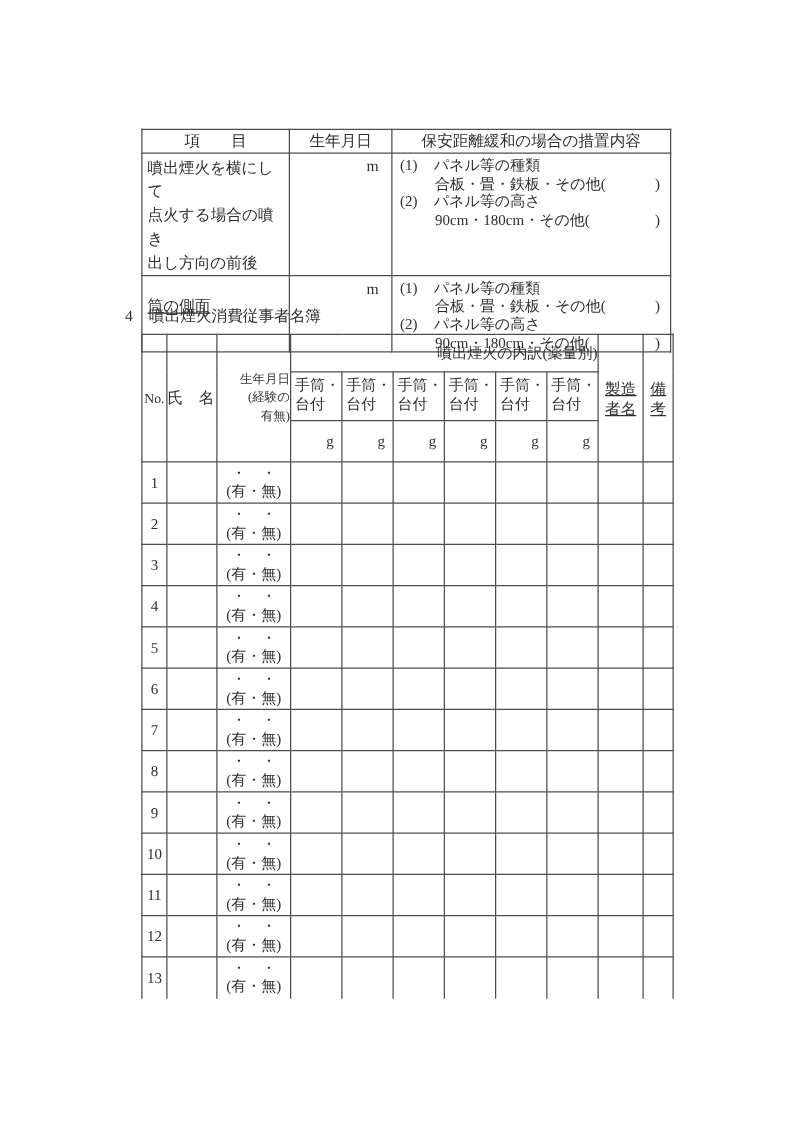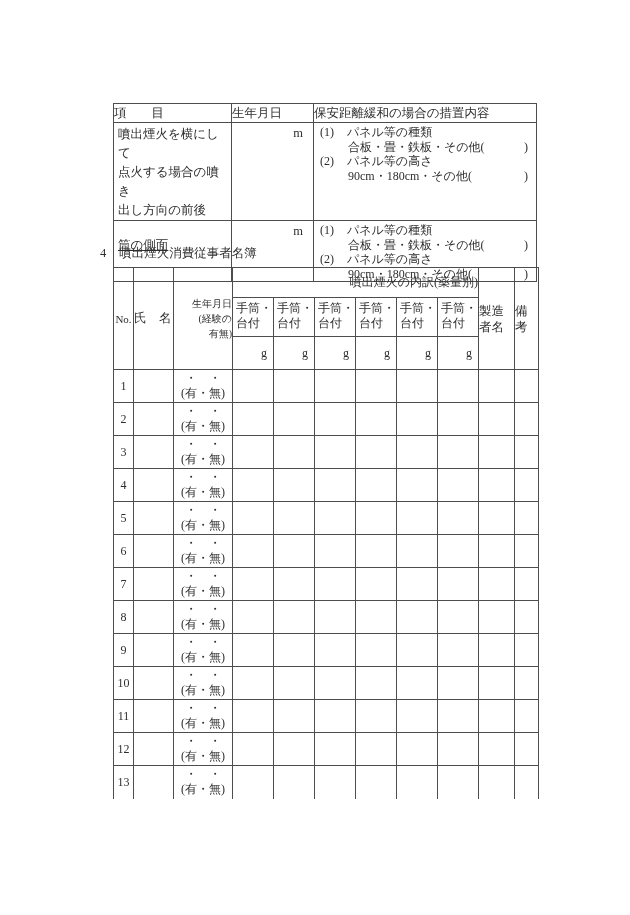--- a/index.html
+++ b/index.html
@@ -7,21 +7,21 @@
     position:relative; width:630px; height:915px; background:#ffffff;
     font-family:"Liberation Serif","DejaVu Serif",serif;
     color:#2e2e2e; overflow:hidden;
   }
   table { border-collapse:collapse; table-layout:fixed; position:absolute; }
   td { border:1px solid #4d4d4d; padding:0; font-size:12.5px; overflow:hidden; }
 
   
   .t1 { left:113px; top:103px; width:423px; }
   .t1 tr.head { height:19px; }
-  .t1 tr.head td { text-align:left; vertical-align:middle; }
+  .t1 tr.head td { text-align:center; vertical-align:middle; }
   .t1 tr.r1 { height:60px;margin-left:31px; }
   .t1 tr.r2 { height:61px; }
   .t1 .item-cell { vertical-align:top; padding:2px 2px 0 4px; line-height:19px; }
   .t1 .item-cell.mid { vertical-align:middle; padding:0 2px 12px 4px; line-height:15px;text-decoration:underline; }
   .t1 .dist-cell { vertical-align:top; text-align:right; padding:3px 10px 0 0; }
   .t1 .meas-cell { vertical-align:top; padding:2px 0 0 0; line-height:14.5px; font-size:12px; }
   .m-line { display:flex; padding-left:6px; }
   .m-no { width:27px; flex:none; }
   .m-line.indent { padding-left:34px; justify-content:space-between; padding-right:8px; }
 
@@ -35,21 +35,21 @@
   .t2 tr.h2 { height:39px; }
   .t2 tr.h3 { height:33px; }
   .t2 tr.data-row { height:33px; }
   .t2 tr.data-row:last-child td { border-bottom:0; }
   .c-no   { text-align:center; vertical-align:middle; font-size:11px; }
   .c-name { vertical-align:middle; }
   .c-dob  { vertical-align:middle; text-align:right; padding-left:4px; line-height:15px; font-size:10px; }
   .c-break{ text-align:right; vertical-align:middle; font-size:12px; }
   .tube-cell { vertical-align:top; padding:3px 0 0 3px; line-height:15px; font-size:12px; }
   .unit-cell { text-align:right; vertical-align:middle; padding-right:6px; font-size:12px; }
-  .c-maker,.c-rem { text-align:left; vertical-align:middle; line-height:16px; }
+  .c-maker,.c-rem { text-align:center; vertical-align:middle; line-height:16px;text-decoration:underline; }
   .row-no  { text-align:center; vertical-align:middle; font-size:12px; }
   .row-dob { text-align:center; vertical-align:middle; line-height:15px; font-size:12px; }
 </style>
 </head>
 <body>
 
 <div class="page">
 
   <table class="t1">
     <colgroup>

